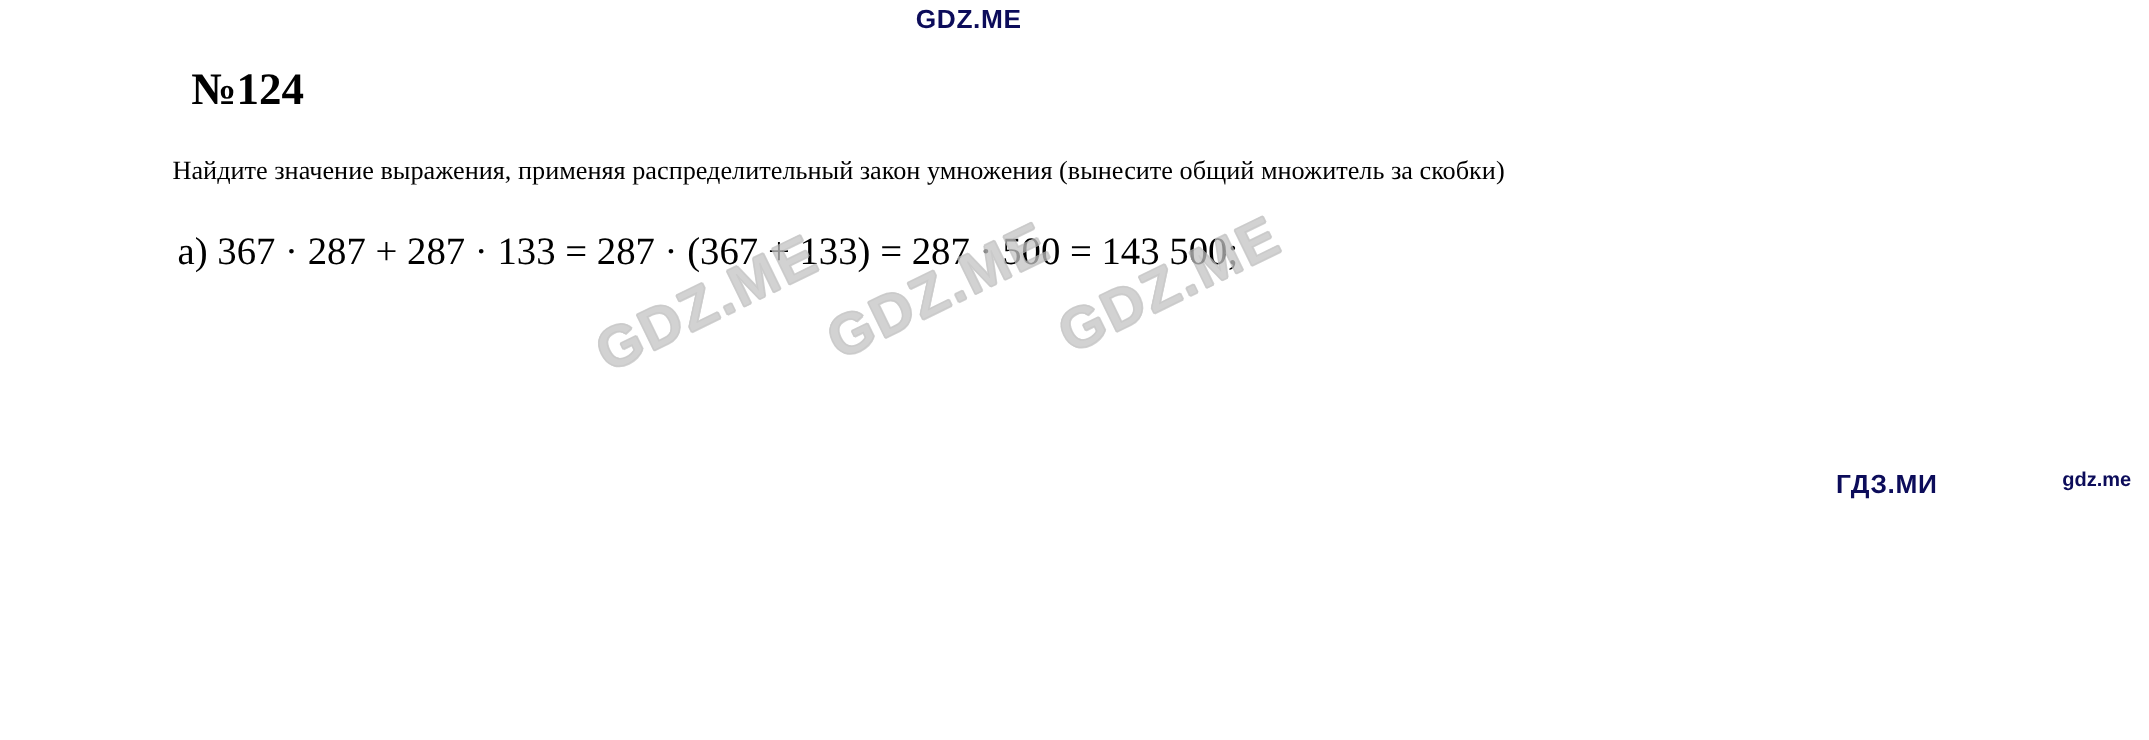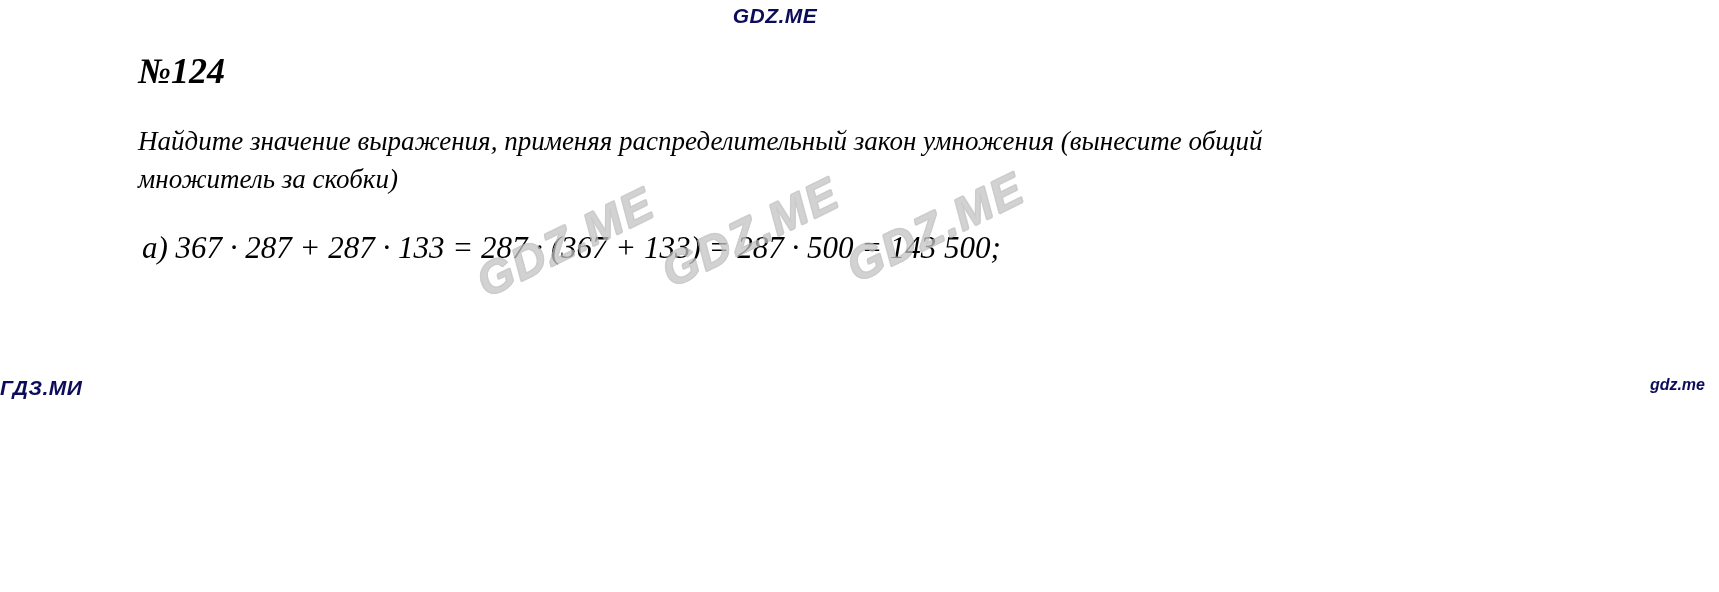--- a/index.html
+++ b/index.html
@@ -13,21 +13,20 @@
     position: relative;
     overflow: hidden;
     font-family: "Liberation Serif", serif;
     color: #000000;
   }
 
   .page {
     position: relative;
     width: 1719px;
     height: 428px;
-    font-style: italic;
   }
 
   
   .top-brand {
     position: absolute;
     top: 4px;
     left: 0;
     width: 1550px;
     text-align: center;
     font-family: "Liberation Sans", sans-serif;
@@ -36,21 +35,21 @@
     color: #0c0c5a;
     letter-spacing: 0.5px;
   }
 
   
   .bottom-brand {
     position: absolute;
     bottom: 28px;
     left: 0;
     width: 1550px;
-    text-align: left;
+    text-align: right;
     font-family: "Liberation Sans", sans-serif;
     font-weight: bold;
     font-size: 21px;
     color: #0c0c5a;
     letter-spacing: 0.5px;
   }
 
   .corner-brand {
     position: absolute;
     right: 14px;
@@ -66,25 +65,25 @@
     left: 138px;
     top: 52px;
     width: 1290px;
   }
 
   .task-number {
     font-family: "Liberation Serif", serif;
     font-weight: bold;
     font-size: 36px;
     line-height: 1.1;
-    margin: 0 0 30px 0;
+    margin: 0 0 30px 15px;
   }
 
   .statement {
-    font-size: 27px;
+    font-size: 21px;
     line-height: 1.42;
     margin: 0 0 18px 0;
     max-width: 1130px;
   }
 
   .solution-line {
     font-size: 31px;
     line-height: 1.2;
     margin: 4px;
     padding: 13px 0;

